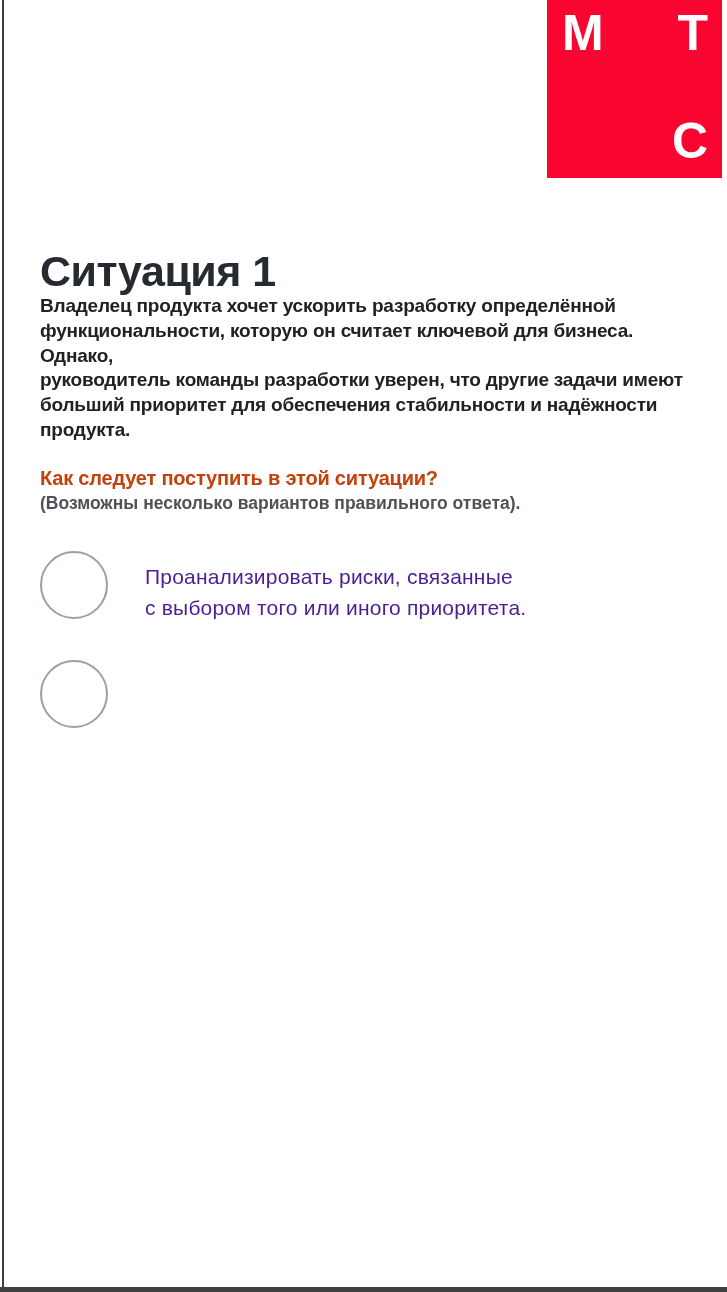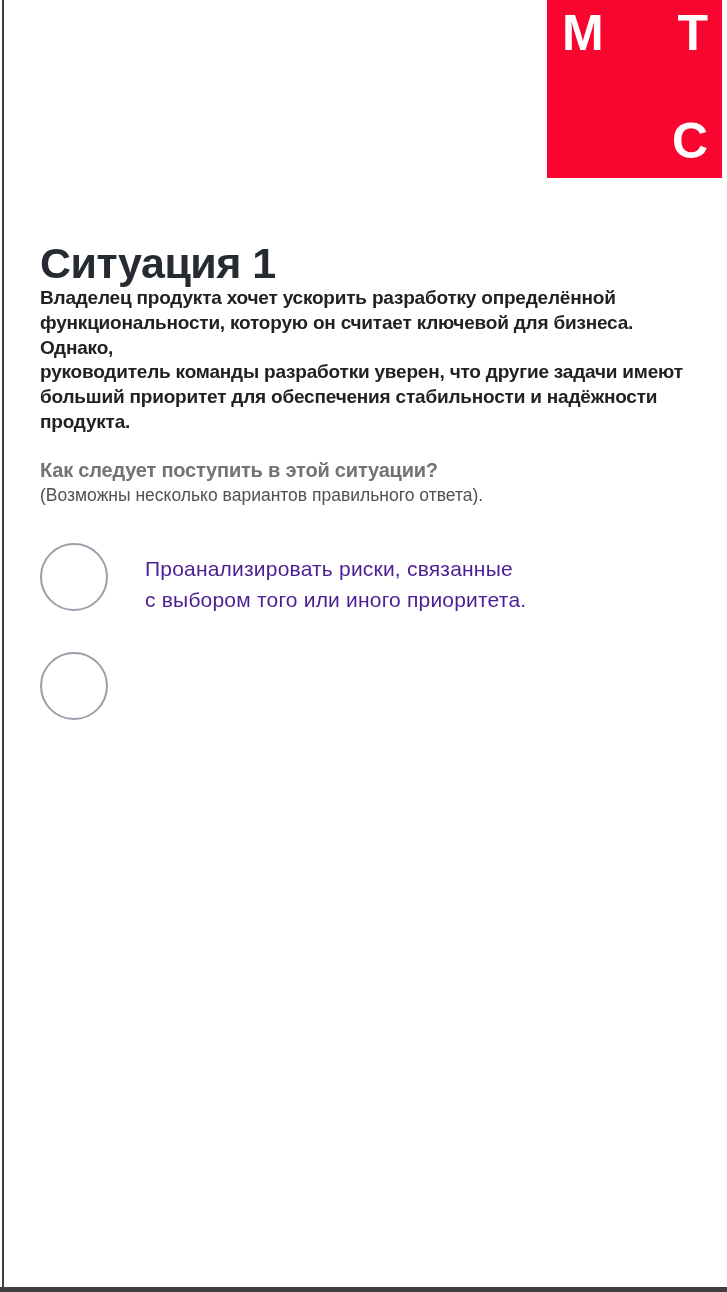--- a/index.html
+++ b/index.html
@@ -33,21 +33,21 @@
     color: #ffffff;
     font-weight: 700;
     font-size: 50px;
     line-height: 1;
     letter-spacing: -1px;
   }
   .logo .l-m { grid-column: 1; grid-row: 1; justify-self: start; align-self: start; }
   .logo .l-t { grid-column: 2; grid-row: 1; justify-self: end;   align-self: start; }
   .logo .l-c { grid-column: 2; grid-row: 2; justify-self: end;   align-self: end; }
   
-  .content { position: absolute; left: 40px; top: 0; width: 660px; }
+  .content { position: absolute; left: 40px; top: 8px; width: 660px; }
   .title {
     margin-top: 240px;
     font-size: 43px;
     line-height: 46px;
     font-weight: 800;
     letter-spacing: -0.5px;
     color: #262a31;
   }
   .subtitle {
     margin-top: 14px;
@@ -66,27 +66,27 @@
     color: #202124;
     white-space: pre-line;
     max-width: 665px;
     letter-spacing: -0.2px;
   }
   .question {
     margin-top: 22px;
     font-size: 20px;
     line-height: 26px;
     font-weight: 700;
-    color: #737373;
+    color: #c2410c;
     letter-spacing: -0.2px;
   }
   .hint {
     font-size: 17.5px;
     line-height: 24px;
-    font-weight: 400;
+    font-weight: 700;
     color: #4e5156;
   }
   .options { margin-top: 32px; }
   .option {
     display: flex;
     align-items: center;
     margin-bottom: 37px;
   }
   .radio {
     width: 68px; height: 68px;

